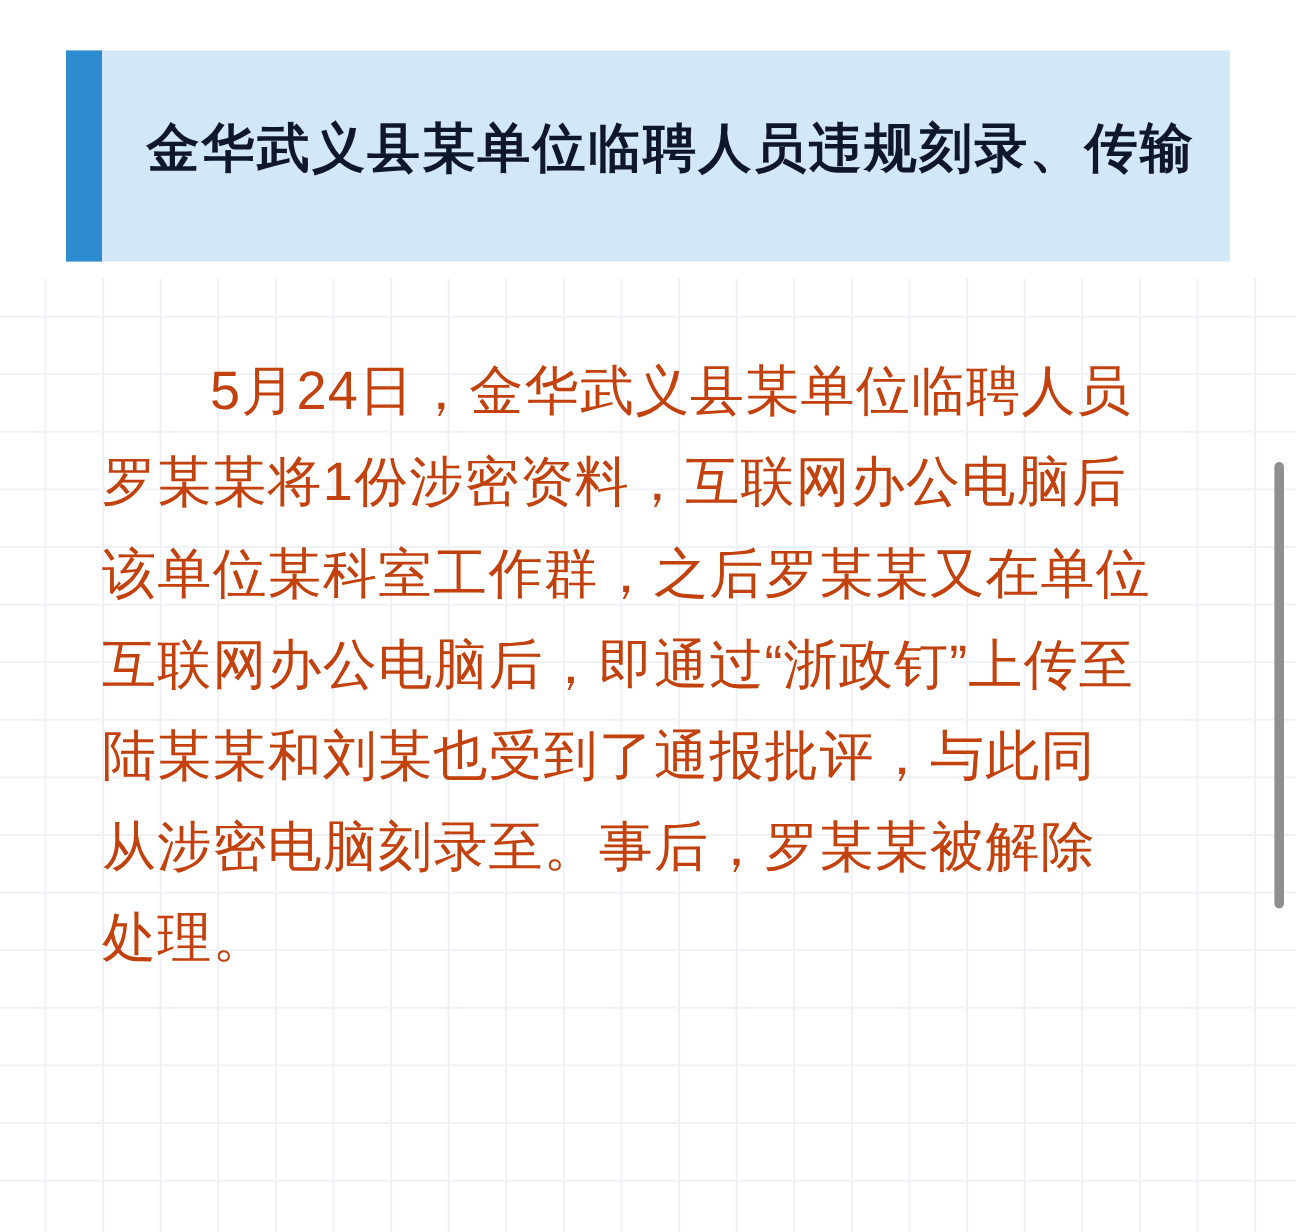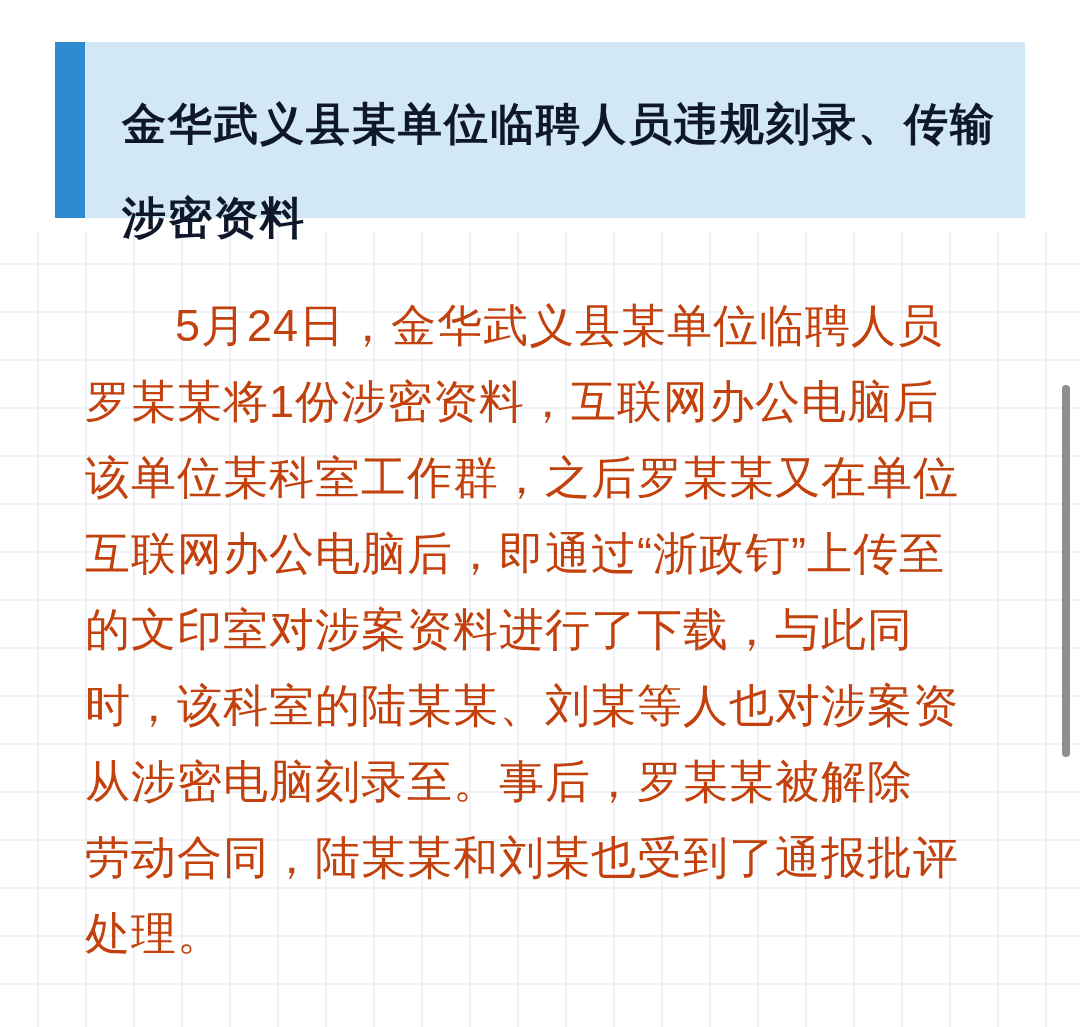--- a/index.html
+++ b/index.html
@@ -87,29 +87,26 @@
 </style>
 </head>
 <body>
 
 <div class="grid-layer"></div>
 
 <div class="header-wrap">
   <div class="accent-bar"></div>
   <div class="header-box">
     <div class="header-title-line">金华武义县某单位临聘人员违规刻录、传输</div>
-    <div class="header-title-line">涉密资料</div>
   </div>
 </div>
 
 <div class="article">
   <div class="article-line indent">5月24日，金华武义县某单位临聘人员</div>
   <div class="article-line">罗某某将1份涉密资料，互联网办公电脑后</div>
   <div class="article-line">该单位某科室工作群，之后罗某某又在单位</div>
   <div class="article-line">互联网办公电脑后，即通过“浙政钉”上传至</div>
-  <div class="article-line">的文印室对涉案资料进行了下载，与此同</div>
-  <div class="article-line">时，该科室的陆某某、刘某等人也对涉案资</div>
+  <div class="article-line">陆某某和刘某也受到了通报批评，与此同</div>
   <div class="article-line">从涉密电脑刻录至。事后，罗某某被解除</div>
-  <div class="article-line">劳动合同，陆某某和刘某也受到了通报批评</div>
   <div class="article-line">处理。</div>
 </div>
 
 <div class="scrollbar-thumb"></div>
 
 </body></html>

